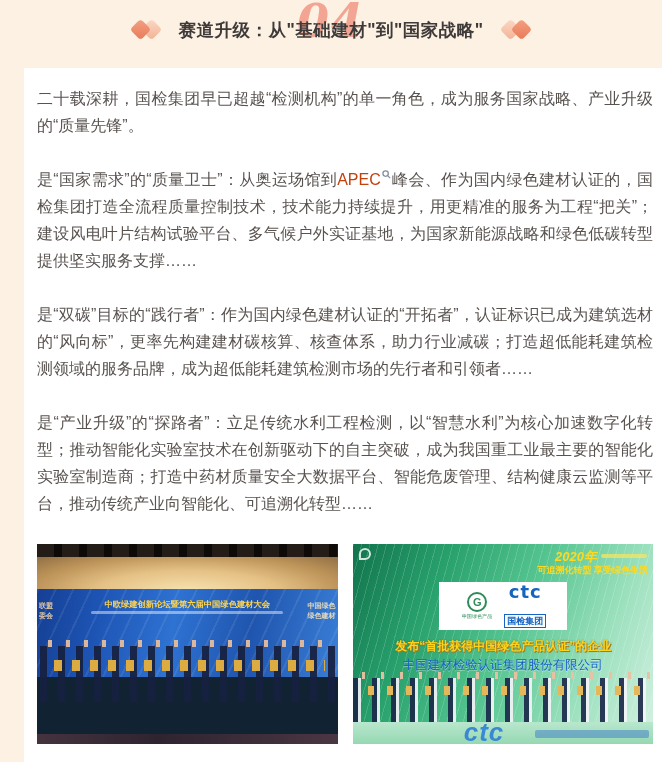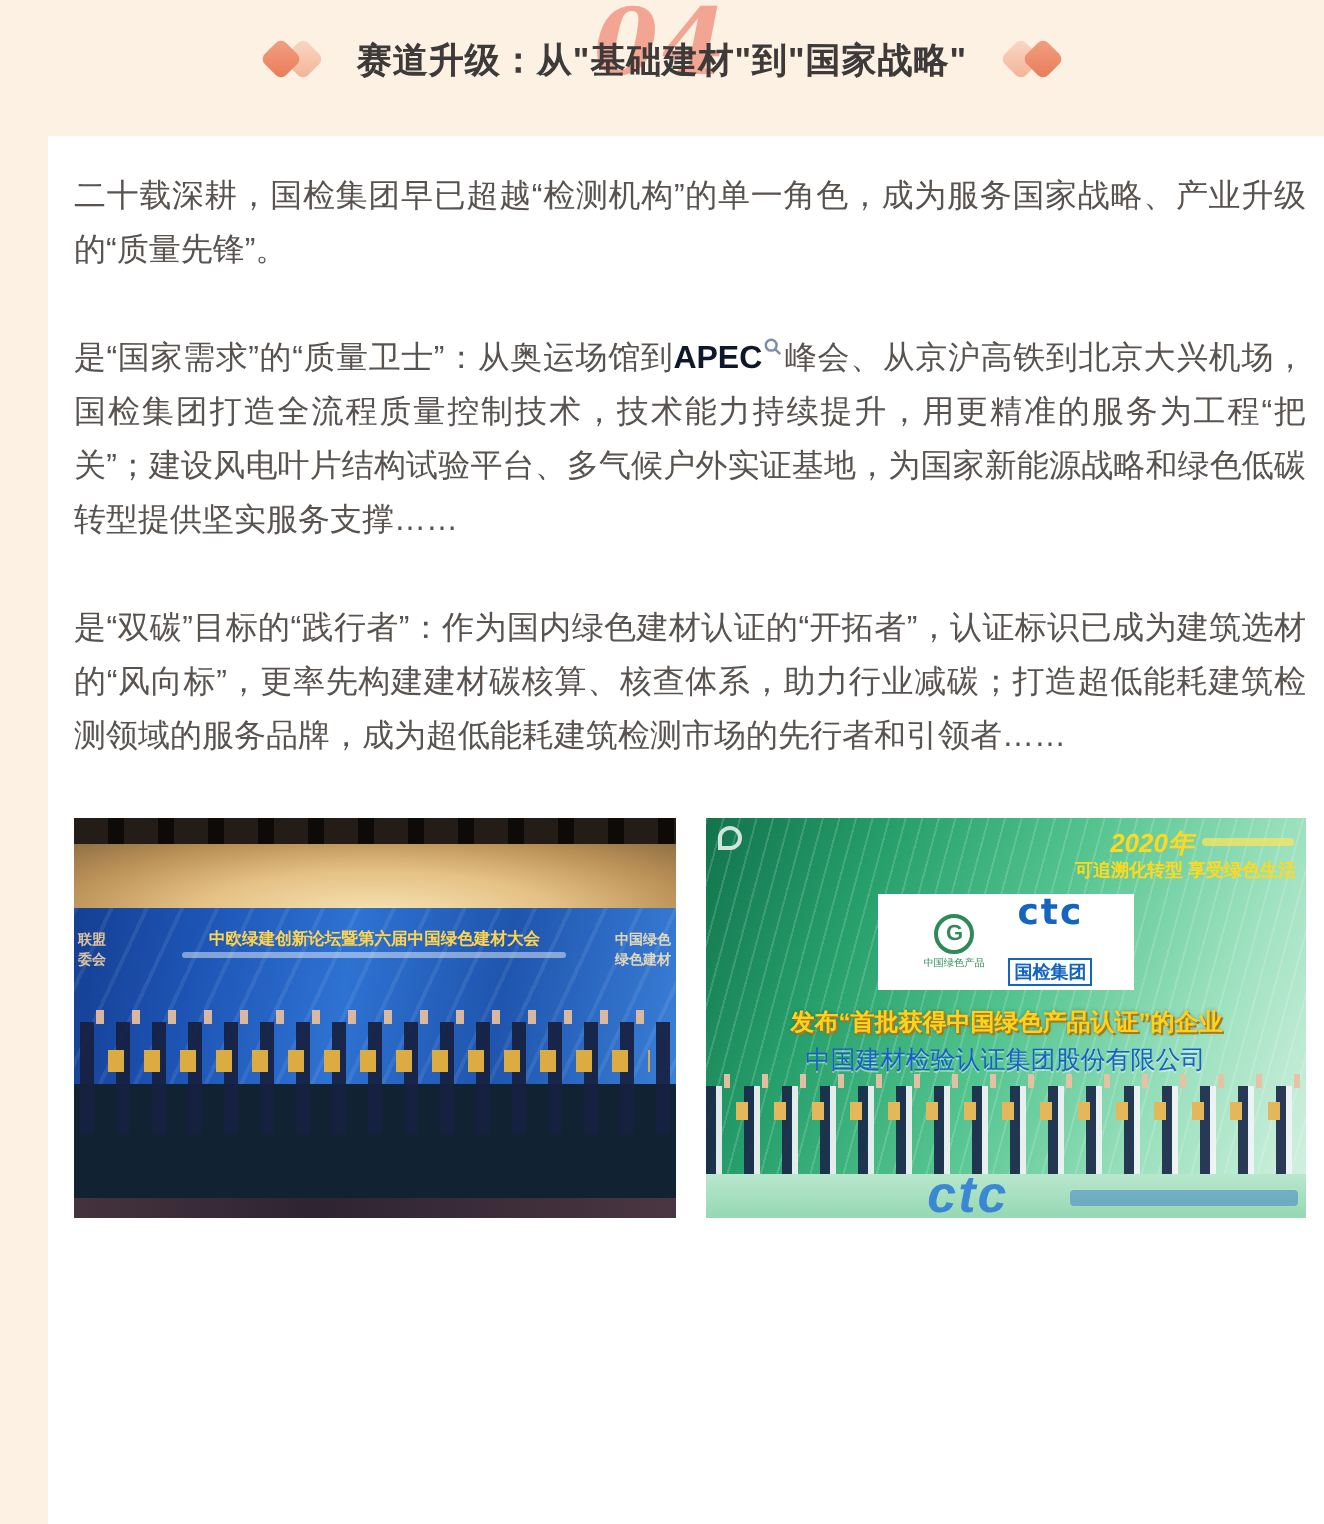--- a/index.html
+++ b/index.html
@@ -45,21 +45,21 @@
     background:#ffffff;
     padding:17px 11px 0 13px;
     overflow:hidden;
   }
   .card p {
     font-size:16px; line-height:27px;
     color:#595350;
     text-align:justify;
     margin-bottom:27px;
   }
-  .inline-link { color:#0f172a;font-weight:bold; }
+  .inline-link { color:#c2410c; }
   .search-sup { display:inline-block; vertical-align:super; line-height:0; margin:0 1px; }
   .search-sup svg { width:9px; height:9px; }
 
   
   .photos { display:flex; gap:15px; margin-top:24px; }
   .photo { position:relative; flex:1; height:200px; overflow:hidden; background:#123;padding-left:48px; }
 
   
   .lp-truss { position:absolute; top:0; left:0; right:0; height:13px;
     background:repeating-linear-gradient(90deg,#241d17 0 17px,#0d0a07 17px 25px); }
@@ -154,24 +154,25 @@
   </div>
 </div>
 
 <div class="card">
 
   <p>二十载深耕，国检集团早已超越“检测机构”的单一角色，成为服务国家战略、产业升级的“质量先锋”。</p>
 
   <p><span>是“国家需求”的“质量卫士”：从奥运场馆到</span><span class="inline-link">APEC</span><span class="search-sup inline-link"><svg viewBox="0 0 10 10">
           <circle cx="4" cy="4" r="3" fill="none" stroke="#7e8ea6" stroke-width="1.4"></circle>
           <line x1="6.3" y1="6.3" x2="9" y2="9" stroke="#7e8ea6" stroke-width="1.4"></line>
-        </svg></span><span>峰会、从京沪高铁到北京大兴机场，国检集团打造全流程质量控制技术，技术能力持续提升，用更精准的服务为工程“把关”；建设风电叶片结构试验平台、多气候户外实证基地，为国家新能源战略和绿色低碳转型提供坚实服务支撑……</span></p>
+        </svg></span><span>峰会、作为国内绿色建材认证的，国检集团打造全流程质量控制技术，技术能力持续提升，用更精准的服务为工程“把关”；建设风电叶片结构试验平台、多气候户外实证基地，为国家新能源战略和绿色低碳转型提供坚实服务支撑……</span></p>
 
   <p>是“双碳”目标的“践行者”：作为国内绿色建材认证的“开拓者”，认证标识已成为建筑选材的“风向标”，更率先构建建材碳核算、核查体系，助力行业减碳；打造超低能耗建筑检测领域的服务品牌，成为超低能耗建筑检测市场的先行者和引领者……</p>
 
+  <p>是“产业升级”的“探路者”：立足传统水利工程检测，以“智慧水利”为核心加速数字化转型；推动智能化实验室技术在创新驱动下的自主突破，成为我国重工业最主要的智能化实验室制造商；打造中药材质量安全大数据平台、智能危废管理、结构健康云监测等平台，推动传统产业向智能化、可追溯化转型……</p>
 
   <div class="photos">
 
     <div class="photo">
       <div class="lp-truss"></div>
       <div class="lp-ceiling"></div>
       <div class="lp-screen">
         <div class="lp-streaks"></div>
         <div class="lp-panel left">
           <div>联盟</div>

